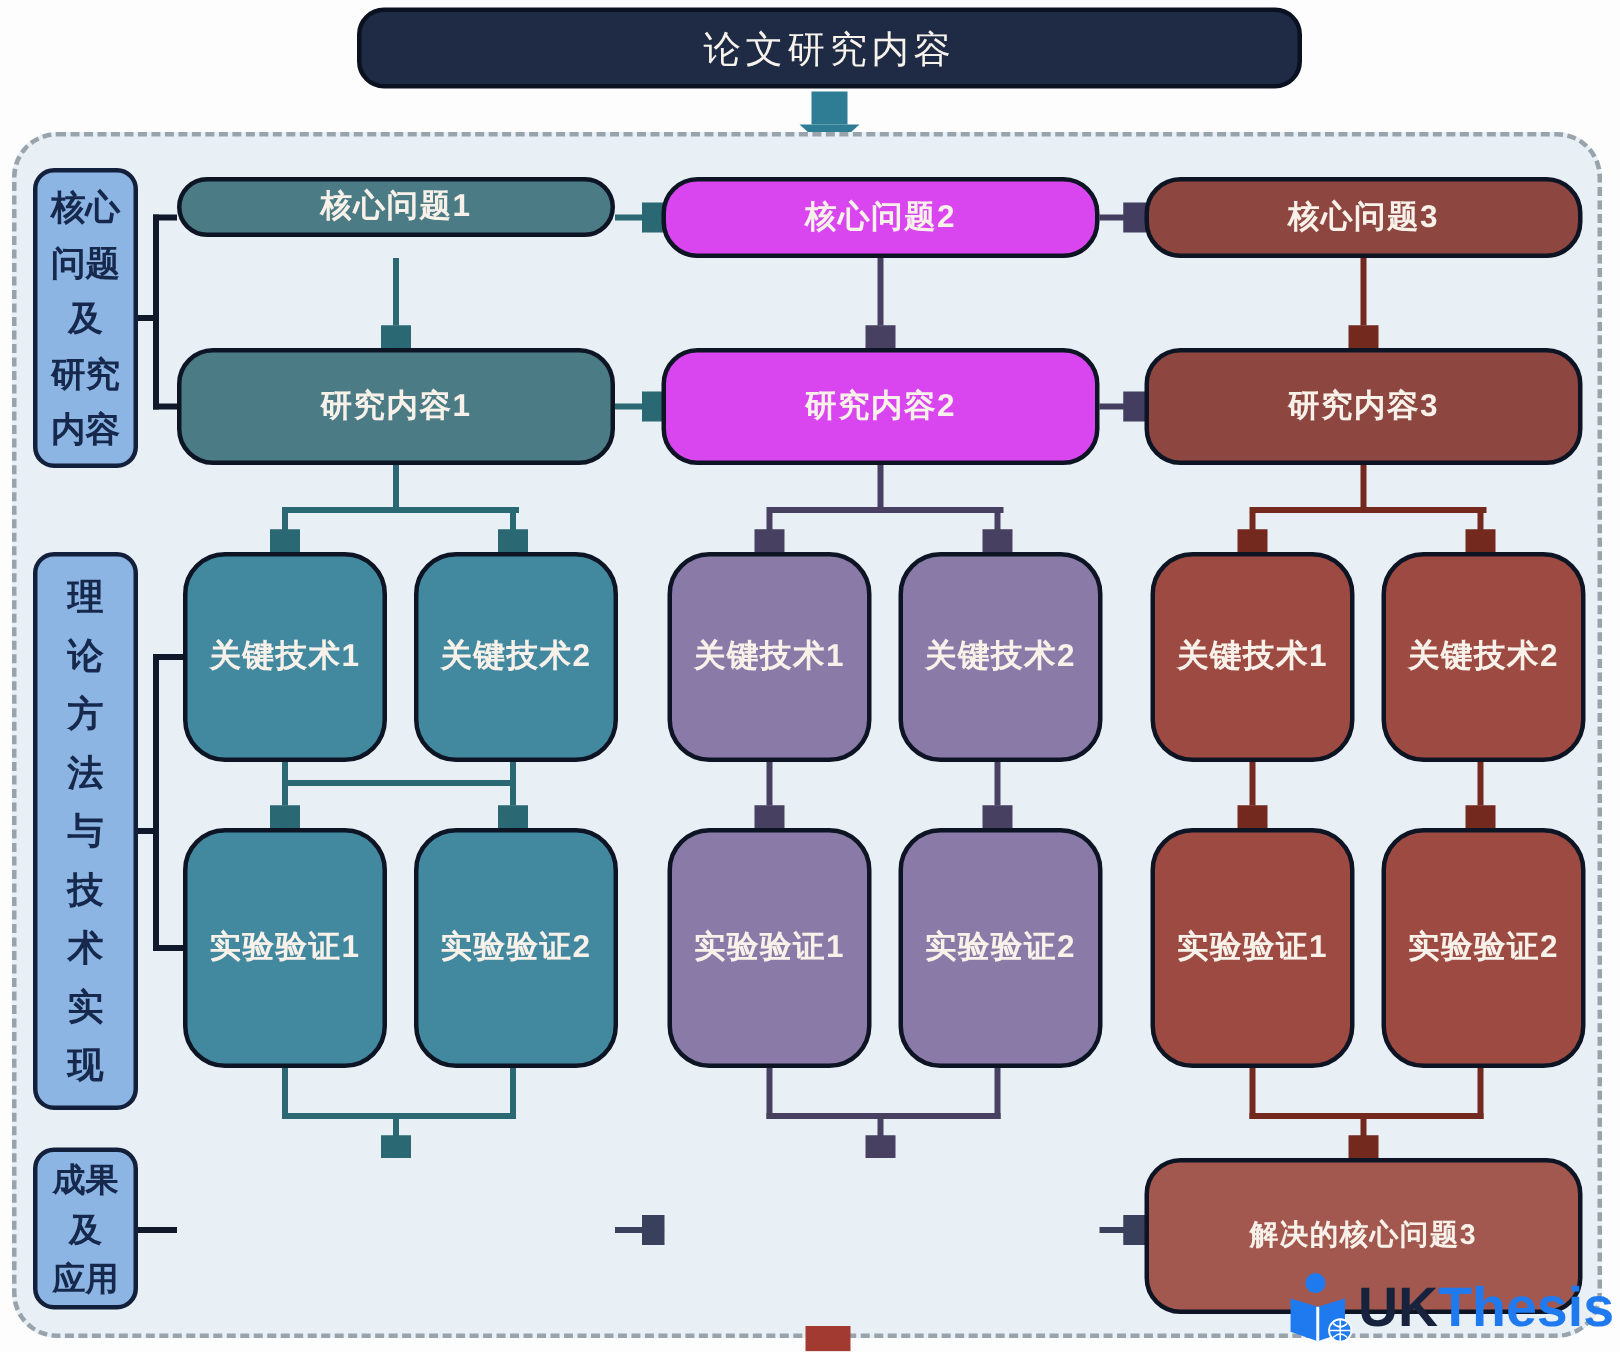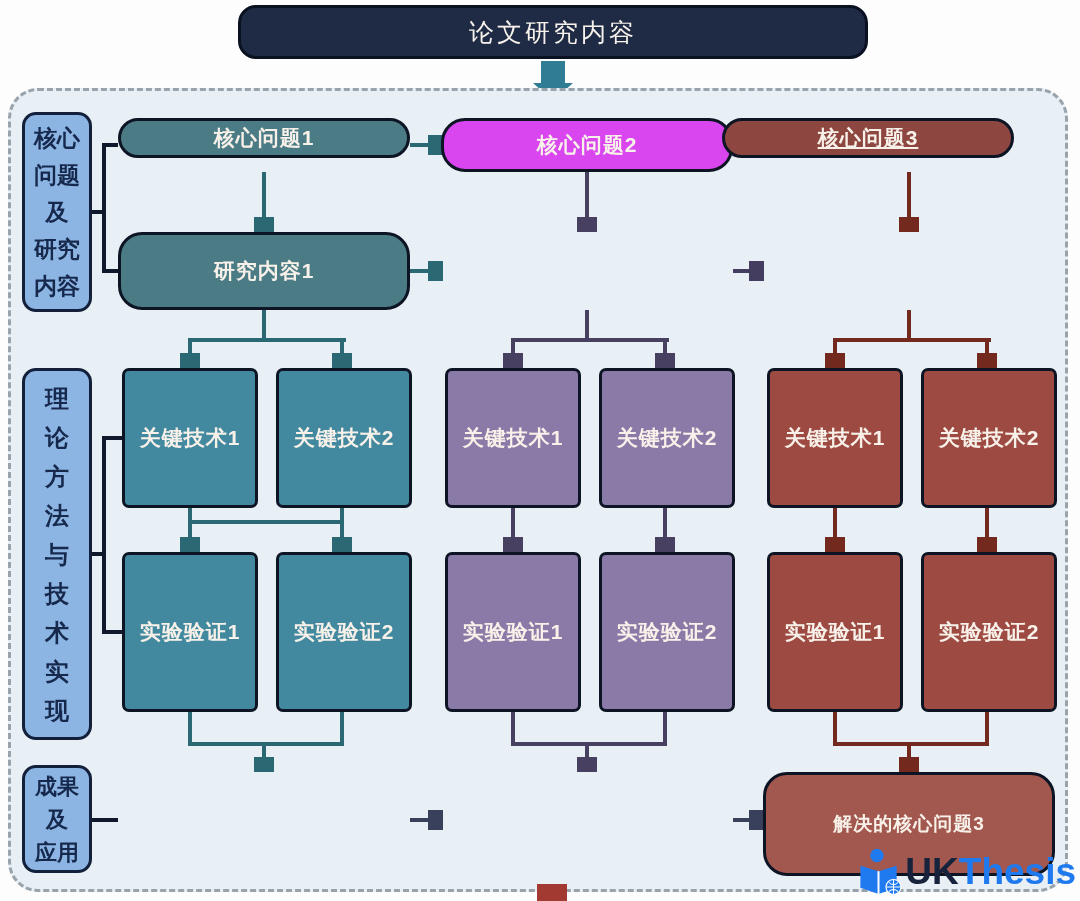--- a/index.html
+++ b/index.html
@@ -6,21 +6,21 @@
   .stage{position:relative;width:1080px;height:901px;background:#fdfdfd;overflow:hidden;
          font-family:"Liberation Sans",sans-serif;}
   .frame{position:absolute;left:8px;top:88px;width:1060px;height:804px;background:#e8f0f6;
          border:3px dashed #98a3ac;border-radius:30px;box-sizing:border-box;}
   .title-box{position:absolute;left:238px;top:5px;width:630px;height:54px;background:#1f2b45;
          border:3px solid #0a1120;border-radius:18px;display:flex;align-items:center;justify-content:center;
          color:#f7f3ec;font-size:25px;font-weight:normal;letter-spacing:3px;box-sizing:border-box;}
   .box{position:absolute;border:3px solid #0d1524;display:flex;align-items:center;justify-content:center;
        color:#f8f1e9;font-weight:bold;text-align:center;white-space:pre-line;box-sizing:border-box;
        font-size:21px;letter-spacing:1px;line-height:1.45;}
-  .r24{border-radius:24px;}.r28{border-radius:7px;}
+  .r24{border-radius:24px;}.r28{border-radius:28px;}
   .bg-c1r{background:#4b7c85;}.bg-c1m{background:#4289a0;}.bg-c1b{background:#5b9aa9;}
   .bg-c2r{background:#d946ef;}.bg-c2m{background:#8a7aa7;}.bg-c2b{background:#9487b4;}
   .bg-c3r{background:#8d4640;}.bg-c3m{background:#9d4b42;}.bg-c3b{background:#a2584e;}
   .side{position:absolute;background:#8db5e3;border:3px solid #13203b;border-radius:14px;color:#16294d;
         font-weight:bold;display:flex;align-items:center;justify-content:center;text-align:center;
         white-space:pre-line;box-sizing:border-box;}
   .ln{position:absolute;}
   .ah{position:absolute;width:0;height:0;}
   .ah-down{border-left:10px solid transparent;border-right:10px solid transparent;border-top:15px solid;}
   .ah-right{border-top:10px solid transparent;border-bottom:10px solid transparent;border-left:15px solid;}
@@ -183,35 +183,41 @@
   <div class="box r28 bg-c1m" style="left:122px;top:552px;width:136px;height:160px;">
     <span>实验验证1</span>
   </div>
   <div class="box r28 bg-c1m" style="left:276px;top:552px;width:136px;height:160px;">
     <span>实验验证2</span>
   </div>
 
   <div class="box r24 bg-c2r" style="left:441px;top:118px;width:292px;height:54px;">
     <span>核心问题2</span>
   </div>
+  <div class="box r24 bg-c2r" style="left:441px;top:232px;width:292px;height:78px;">
+    <span>研究内容2</span>
+  </div>
   <div class="box r28 bg-c2m" style="left:445px;top:368px;width:136px;height:140px;">
     <span>关键技术1</span>
   </div>
   <div class="box r28 bg-c2m" style="left:599px;top:368px;width:136px;height:140px;">
     <span>关键技术2</span>
   </div>
   <div class="box r28 bg-c2m" style="left:445px;top:552px;width:136px;height:160px;">
     <span>实验验证1</span>
   </div>
   <div class="box r28 bg-c2m" style="left:599px;top:552px;width:136px;height:160px;">
     <span>实验验证2</span>
   </div>
 
-  <div class="box r24 bg-c3r" style="left:722px;top:118px;width:292px;height:40px;text-decoration:underline;">
+  <div class="box r24 bg-c3r" style="left:763px;top:118px;width:292px;height:54px;">
     <span>核心问题3</span>
+  </div>
+  <div class="box r24 bg-c3r" style="left:763px;top:232px;width:292px;height:78px;">
+    <span>研究内容3</span>
   </div>
   <div class="box r28 bg-c3m" style="left:767px;top:368px;width:136px;height:140px;">
     <span>关键技术1</span>
   </div>
   <div class="box r28 bg-c3m" style="left:921px;top:368px;width:136px;height:140px;">
     <span>关键技术2</span>
   </div>
   <div class="box r28 bg-c3m" style="left:767px;top:552px;width:136px;height:160px;">
     <span>实验验证1</span>
   </div>

